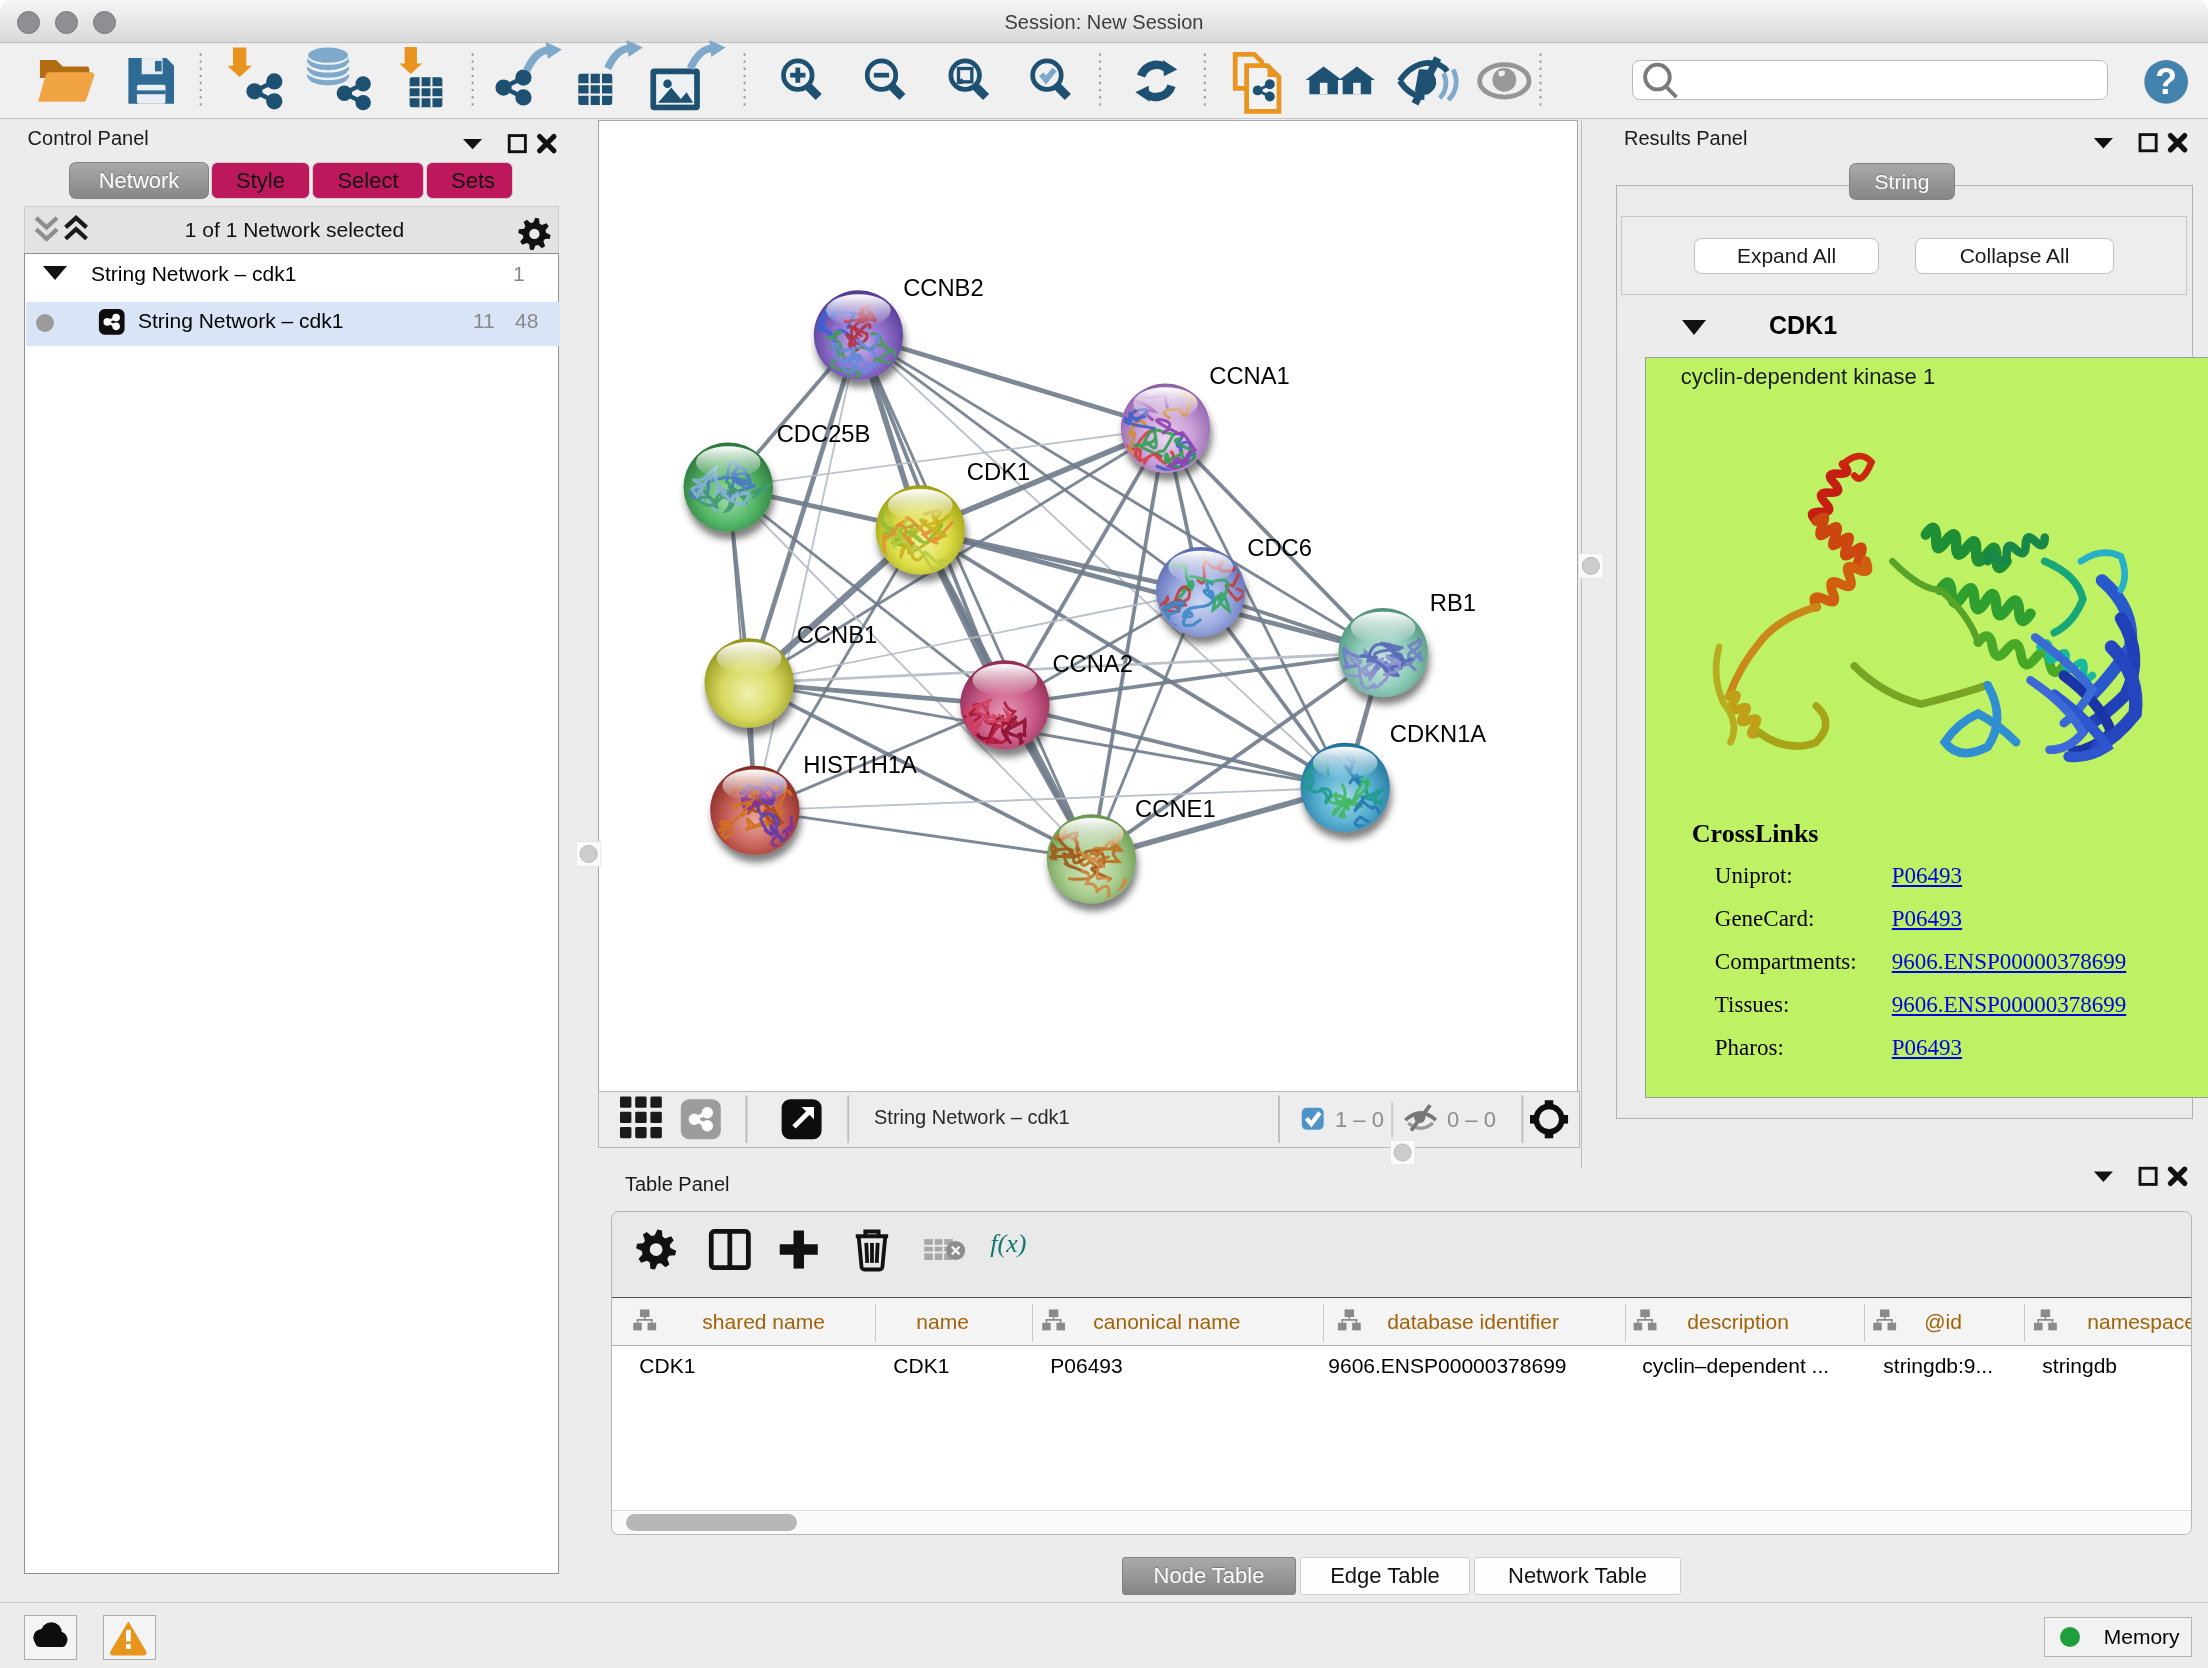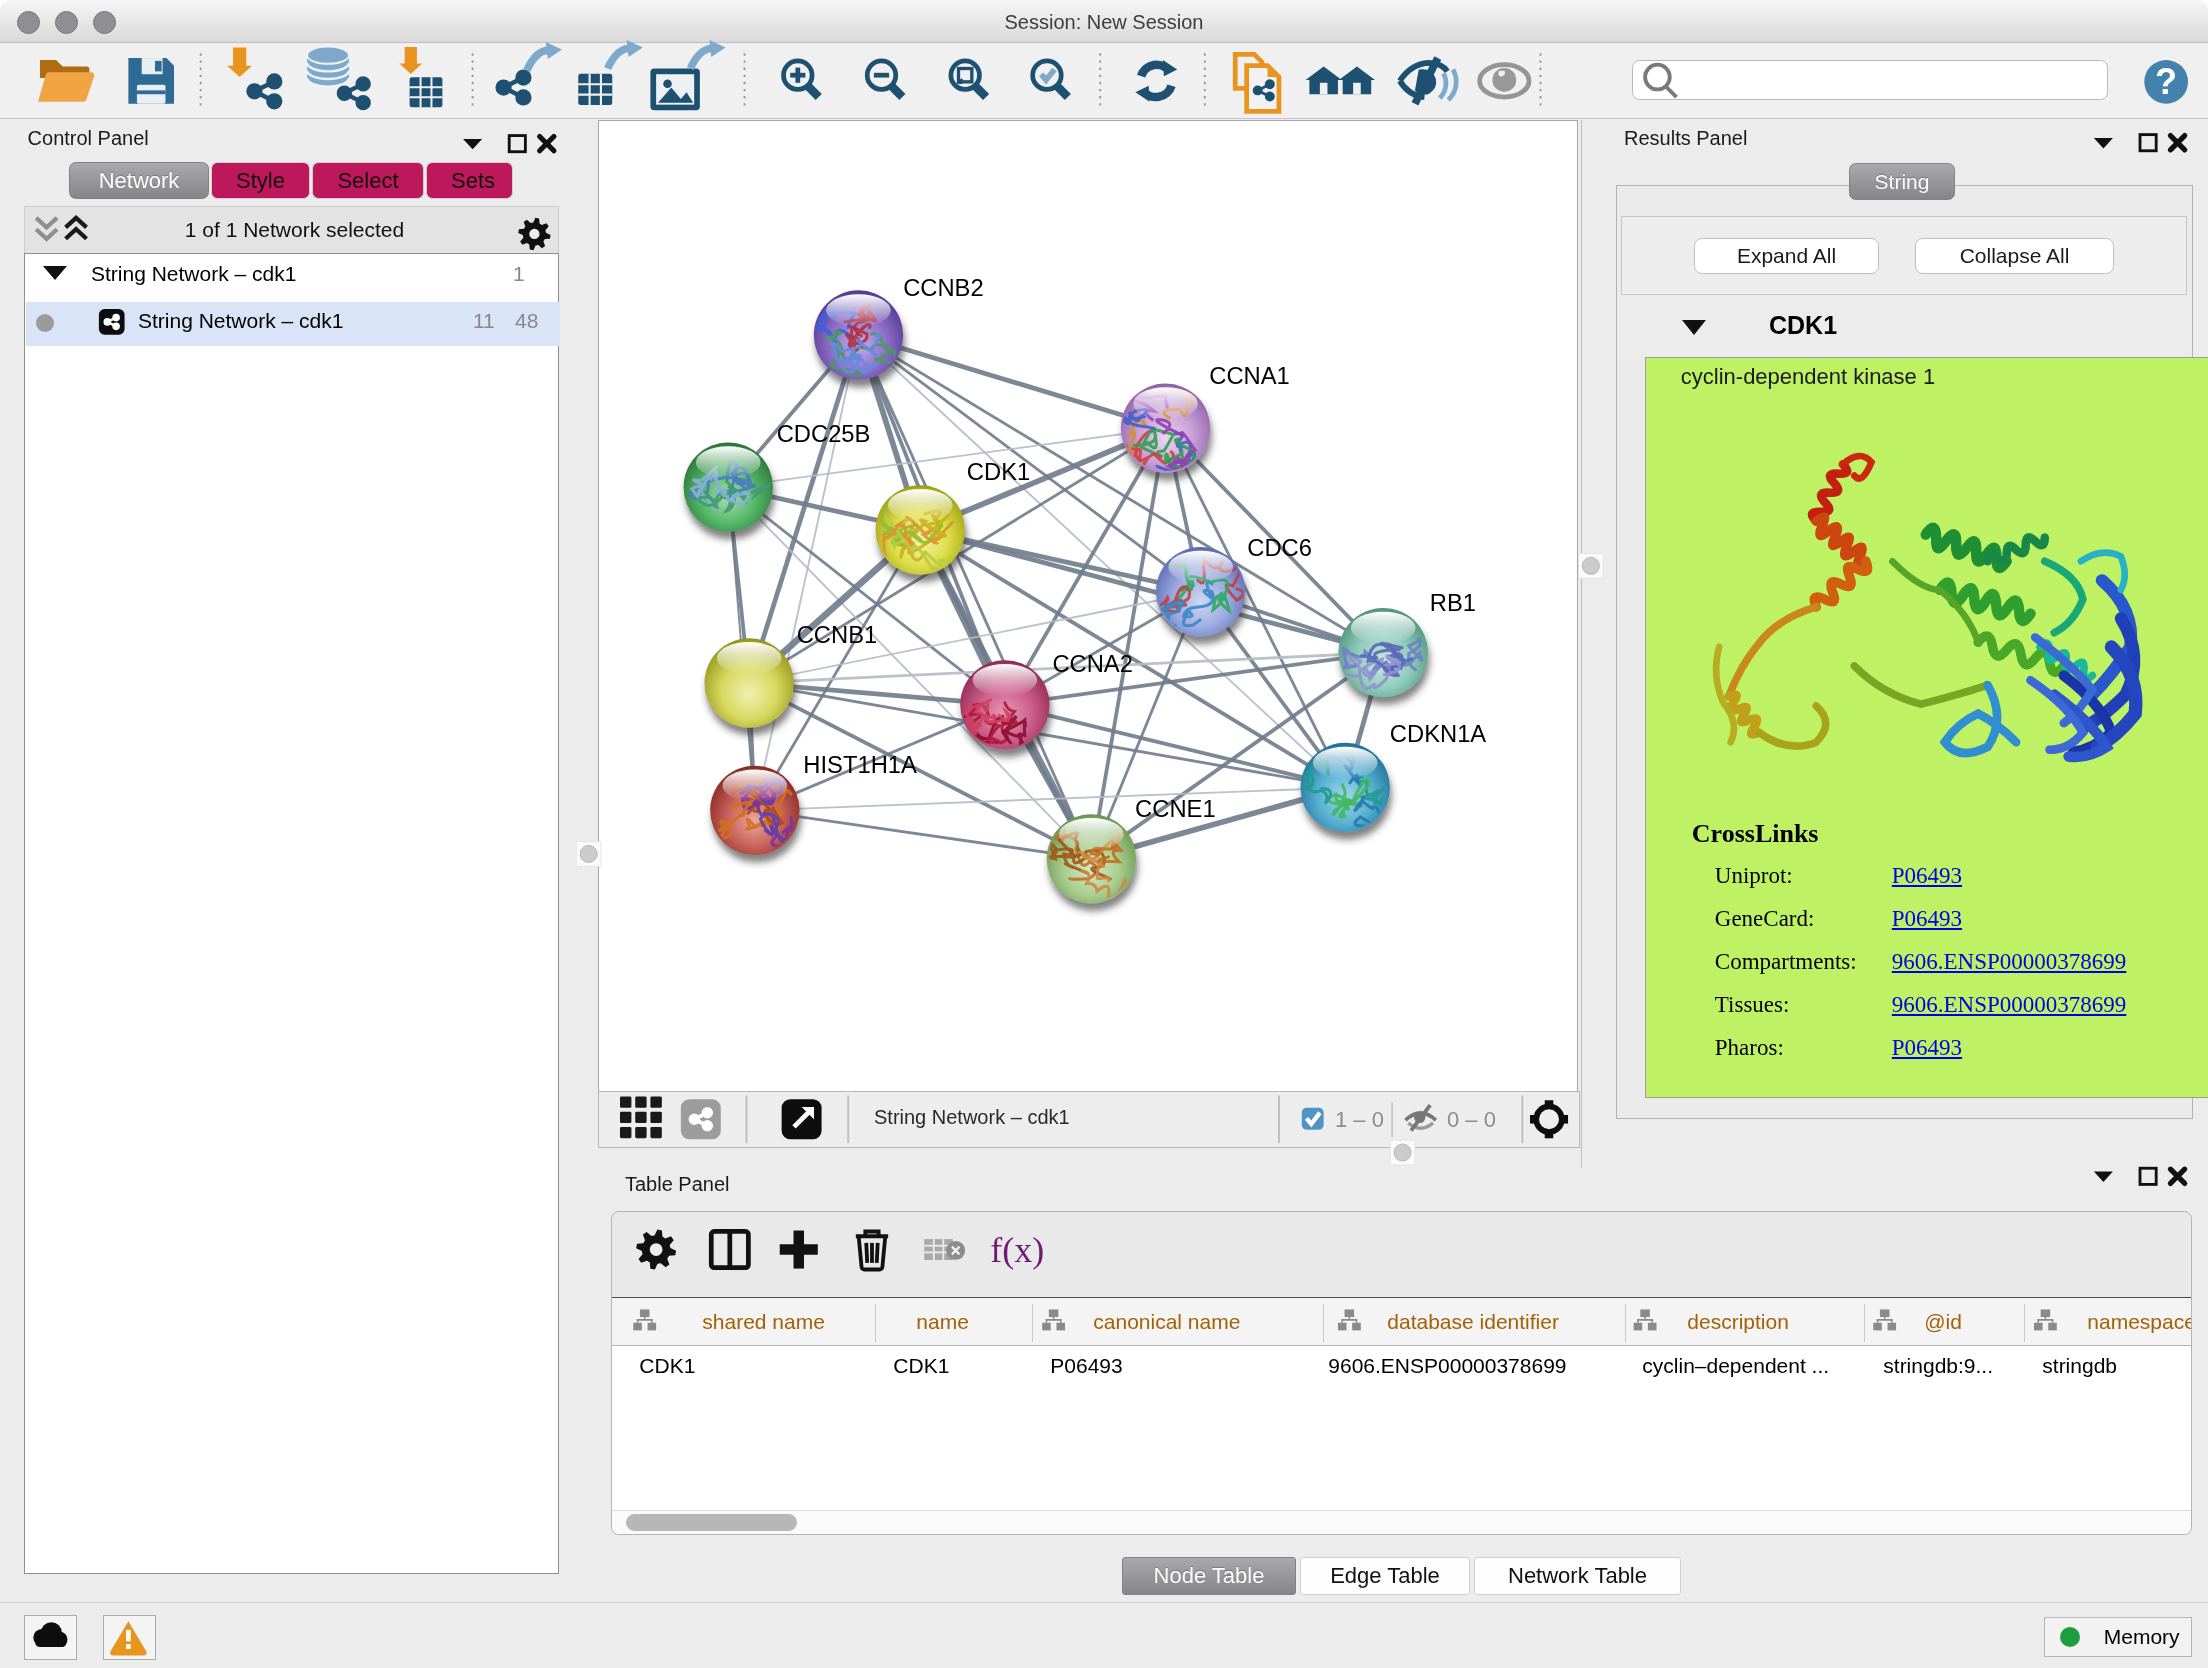--- a/index.html
+++ b/index.html
@@ -414,21 +414,21 @@
         Uniprot:<br>GeneCard:<br>Compartments:<br>Tissues:<br>Pharos:</div>
       <div class="abs serif" style="left:246px;top:496px;font-size:23px;line-height:43px;">
         <span class="xl">P06493</span><br><span class="xl">P06493</span><br><span class="xl">9606.ENSP00000378699</span><br><span class="xl">9606.ENSP00000378699</span><br><span class="xl">P06493</span></div>
     </div>
   </div>
 
   <div id="tablepanel" class="abs">
     <div class="abs paneltitle" style="left:27px;top:4.8px;">Table Panel</div>
     <div id="tablebox" class="abs">
       <div id="tbltoolbar" class="abs" style="left:0;top:0;width:100%;height:84px;"></div>
-      <div class="abs serif" style="left:378px;top:17px;font-size:36px;color:#701a75;">f(x)</div>
+      <div class="abs serif" style="left:378px;top:17px;font-size:26px;font-style:italic;color:#0f766e;">f(x)</div>
       <div id="tblhead" class="abs">
         <div class="coldiv" style="left:263px;"></div>
         <div class="coldiv" style="left:420px;"></div>
         <div class="coldiv" style="left:711px;"></div>
         <div class="coldiv" style="left:1013px;"></div>
         <div class="coldiv" style="left:1252px;"></div>
         <div class="coldiv" style="left:1412px;"></div>
         <div class="hlab" style="left:90px;">shared name</div>
         <div class="hlab" style="left:304px;">name</div>
         <div class="hlab" style="left:481px;">canonical name</div>

